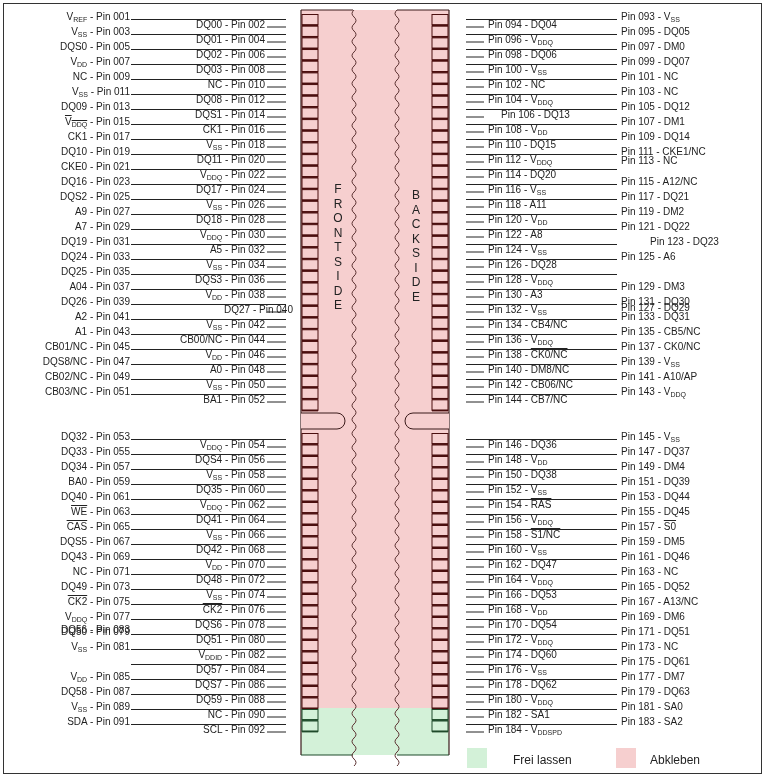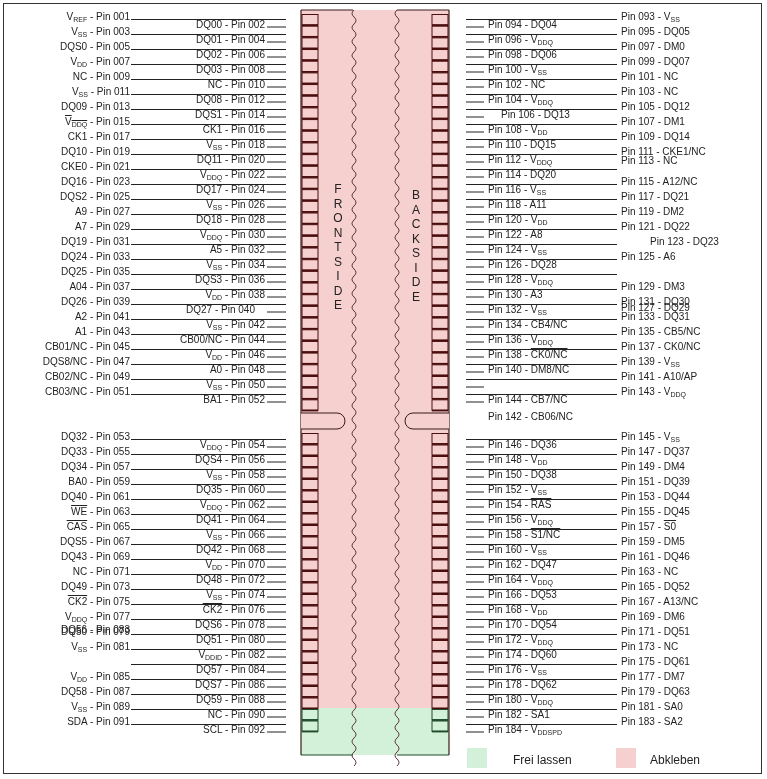--- a/index.html
+++ b/index.html
@@ -517,21 +517,21 @@
     <div class="lbl r" style="right: 502px; top: 153.5px;"><span>DQ11</span> - Pin 020</div>
     <div class="lbl r" style="right: 502px; top: 168.5px;"><span>V<sub>DDQ</sub></span> - Pin 022</div>
     <div class="lbl r" style="right: 502px; top: 183.5px;"><span>DQ17</span> - Pin 024</div>
     <div class="lbl r" style="right: 502px; top: 198.5px;"><span>V<sub>SS</sub></span> - Pin 026</div>
     <div class="lbl r" style="right: 502px; top: 213.5px;"><span>DQ18</span> - Pin 028</div>
     <div class="lbl r" style="right: 502px; top: 228.5px;"><span>V<sub>DDQ</sub></span> - Pin 030</div>
     <div class="lbl r" style="right: 502px; top: 243.5px;"><span>A5</span> - Pin 032</div>
     <div class="lbl r" style="right: 502px; top: 258.5px;"><span>V<sub>SS</sub></span> - Pin 034</div>
     <div class="lbl r" style="right: 502px; top: 273.5px;"><span>DQS3</span> - Pin 036</div>
     <div class="lbl r" style="right: 502px; top: 288.5px;"><span>V<sub>DD</sub></span> - Pin 038</div>
-    <div class="lbl r" style="right: 512px; top: 303.5px; text-align: right;"><span>DQ27</span> - Pin 040</div>
+    <div class="lbl r" style="right: 474px; top: 303.5px; text-align: right;"><span>DQ27</span> - Pin 040</div>
     <div class="lbl r" style="right: 502px; top: 318.5px;"><span>V<sub>SS</sub></span> - Pin 042</div>
     <div class="lbl r" style="right: 502px; top: 333.5px;"><span>CB00/NC</span> - Pin 044</div>
     <div class="lbl r" style="right: 502px; top: 348.5px;"><span>V<sub>DD</sub></span> - Pin 046</div>
     <div class="lbl r" style="right: 502px; top: 363.5px;"><span>A0</span> - Pin 048</div>
     <div class="lbl r" style="right: 502px; top: 378.5px;"><span>V<sub>SS</sub></span> - Pin 050</div>
     <div class="lbl r" style="right: 502px; top: 393.5px;"><span>BA1</span> - Pin 052</div>
     <div class="lbl r" style="right: 502px; top: 438.5px;"><span>V<sub>DDQ</sub></span> - Pin 054</div>
     <div class="lbl r" style="right: 502px; top: 453.5px;"><span>DQS4</span> - Pin 056</div>
     <div class="lbl r" style="right: 502px; top: 468.5px;"><span>V<sub>SS</sub></span> - Pin 058</div>
     <div class="lbl r" style="right: 502px; top: 483.5px;"><span>DQ35</span> - Pin 060</div>
@@ -568,21 +568,21 @@
     <div class="lbl" style="left: 488px; top: 228.5px;">Pin 122 - <span>A8</span></div>
     <div class="lbl" style="left: 488px; top: 243.5px;">Pin 124 - <span>V<sub>SS</sub></span></div>
     <div class="lbl" style="left: 488px; top: 258.5px;">Pin 126 - <span>DQ28</span></div>
     <div class="lbl" style="left: 488px; top: 273.5px;">Pin 128 - <span>V<sub>DDQ</sub></span></div>
     <div class="lbl" style="left: 488px; top: 288.5px;">Pin 130 - <span>A3</span></div>
     <div class="lbl" style="left: 488px; top: 303.5px;">Pin 132 - <span>V<sub>SS</sub></span></div>
     <div class="lbl" style="left: 488px; top: 318.5px;">Pin 134 - <span>CB4/NC</span></div>
     <div class="lbl" style="left: 488px; top: 333.5px;">Pin 136 - <span>V<sub>DDQ</sub></span></div>
     <div class="lbl" style="left: 488px; top: 348.5px;">Pin 138 - <span class="ov">CK0/NC</span></div>
     <div class="lbl" style="left: 488px; top: 363.5px;">Pin 140 - <span>DM8/NC</span></div>
-    <div class="lbl" style="left: 488px; top: 378.5px; margin-top: 32px;">Pin 142 - <span>CB06/NC</span></div>
+    <div class="lbl" style="left: 488px; top: 378.5px;">Pin 142 - <span>CB06/NC</span></div>
     <div class="lbl" style="left: 488px; top: 393.5px;">Pin 144 - <span>CB7/NC</span></div>
     <div class="lbl" style="left: 488px; top: 438.5px;">Pin 146 - <span>DQ36</span></div>
     <div class="lbl" style="left: 488px; top: 453.5px;">Pin 148 - <span>V<sub>DD</sub></span></div>
     <div class="lbl" style="left: 488px; top: 468.5px;">Pin 150 - <span>DQ38</span></div>
     <div class="lbl" style="left: 488px; top: 483.5px;">Pin 152 - <span>V<sub>SS</sub></span></div>
     <div class="lbl" style="left: 488px; top: 498.5px;">Pin 154 - <span class="ov">RAS</span></div>
     <div class="lbl" style="left: 488px; top: 513.5px;">Pin 156 - <span>V<sub>DDQ</sub></span></div>
     <div class="lbl" style="left: 488px; top: 528.5px;">Pin 158 - <span class="ov">S1/NC</span></div>
     <div class="lbl" style="left: 488px; top: 543.5px;">Pin 160 - <span>V<sub>SS</sub></span></div>
     <div class="lbl" style="left: 488px; top: 558.5px;">Pin 162 - <span>DQ47</span></div>

